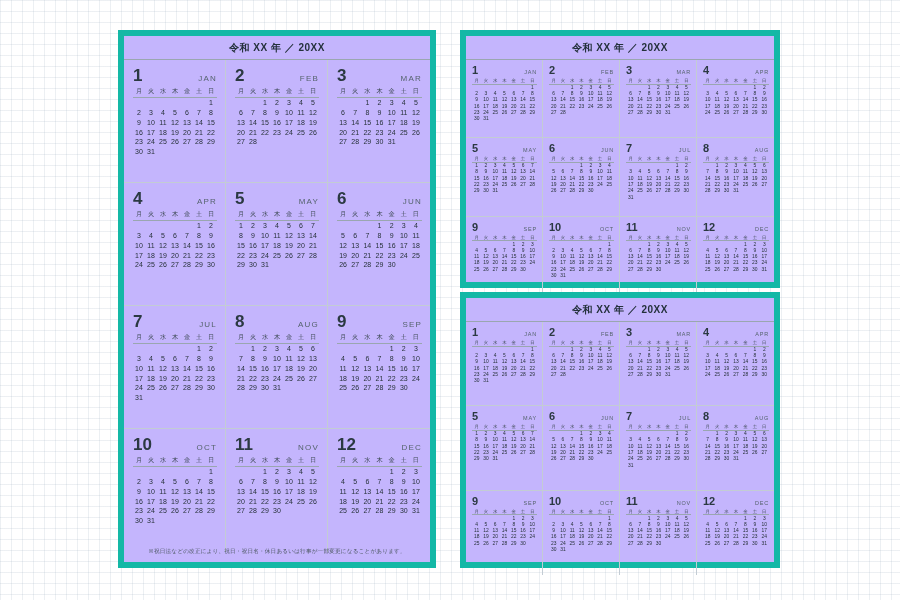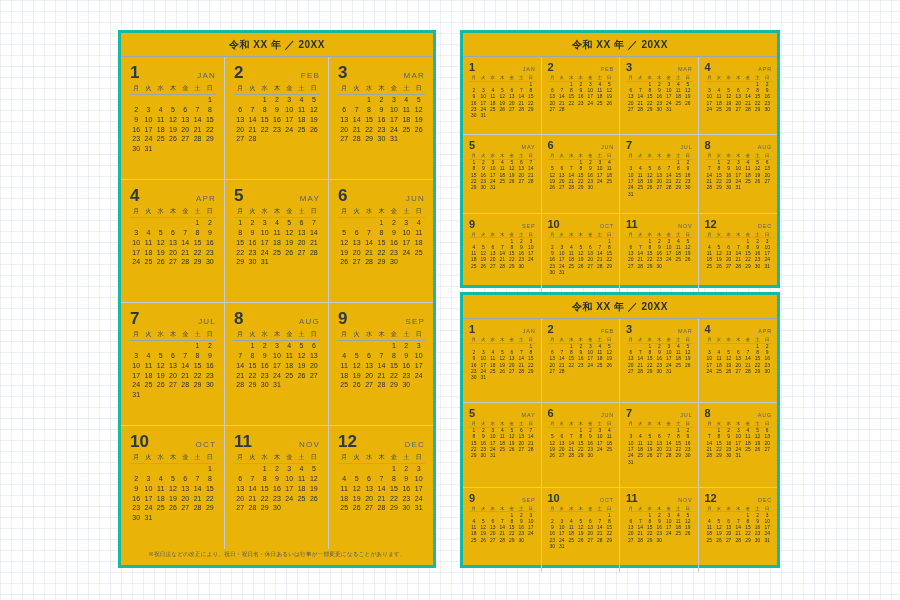--- a/index.html
+++ b/index.html
@@ -25,22 +25,22 @@
     inset: 0;
     background-image:
       linear-gradient(to right, rgba(170,185,200,0.22) 1px, transparent 1px),
       linear-gradient(to bottom, rgba(170,185,200,0.22) 1px, transparent 1px);
     background-size: 11px 11px;
     pointer-events: none;
   }
 
   .panel {
     position: absolute;
-    background: #eab308;
-    border: 3px solid #14b8a6;
+    background: #c4b5fd;
+    border: 6px solid #14b8a6;
     box-sizing: border-box;
   }
 
   
   #panel-left  { left: 118px; top: 30px;  width: 318px; height: 538px; }
   
   #panel-rt    { left: 460px; top: 30px;  width: 320px; height: 258px; }
   
   #panel-rb    { left: 460px; top: 292px; width: 320px; height: 276px; }
 

